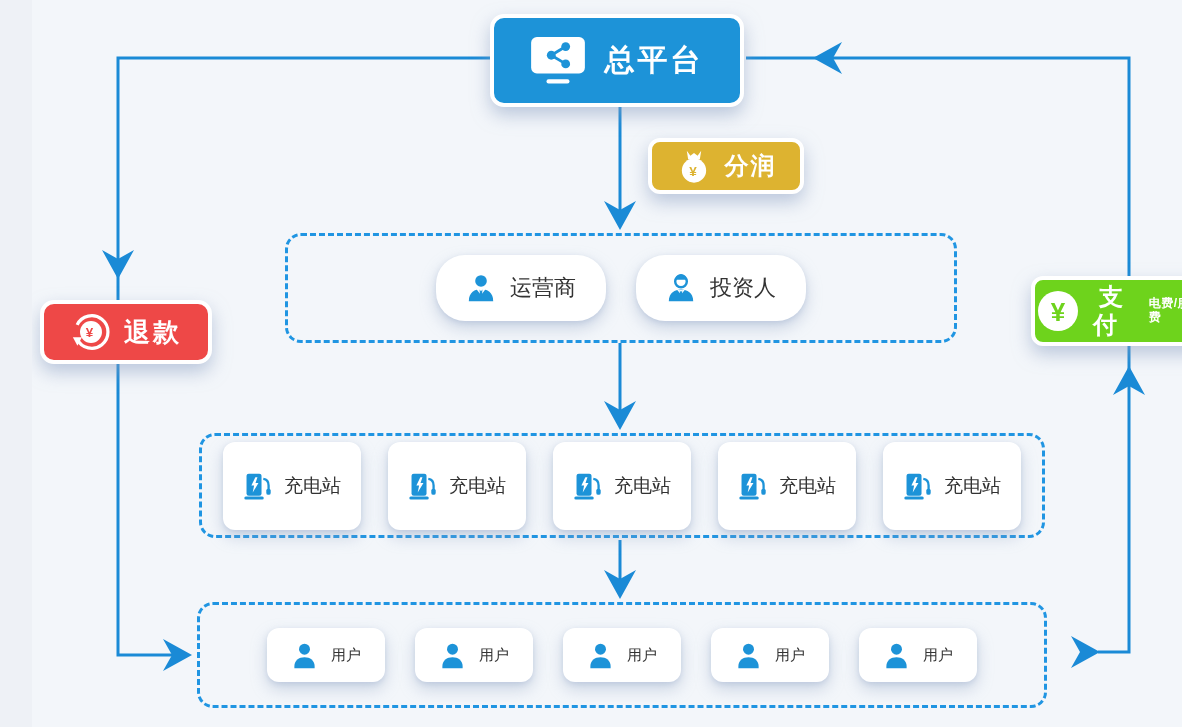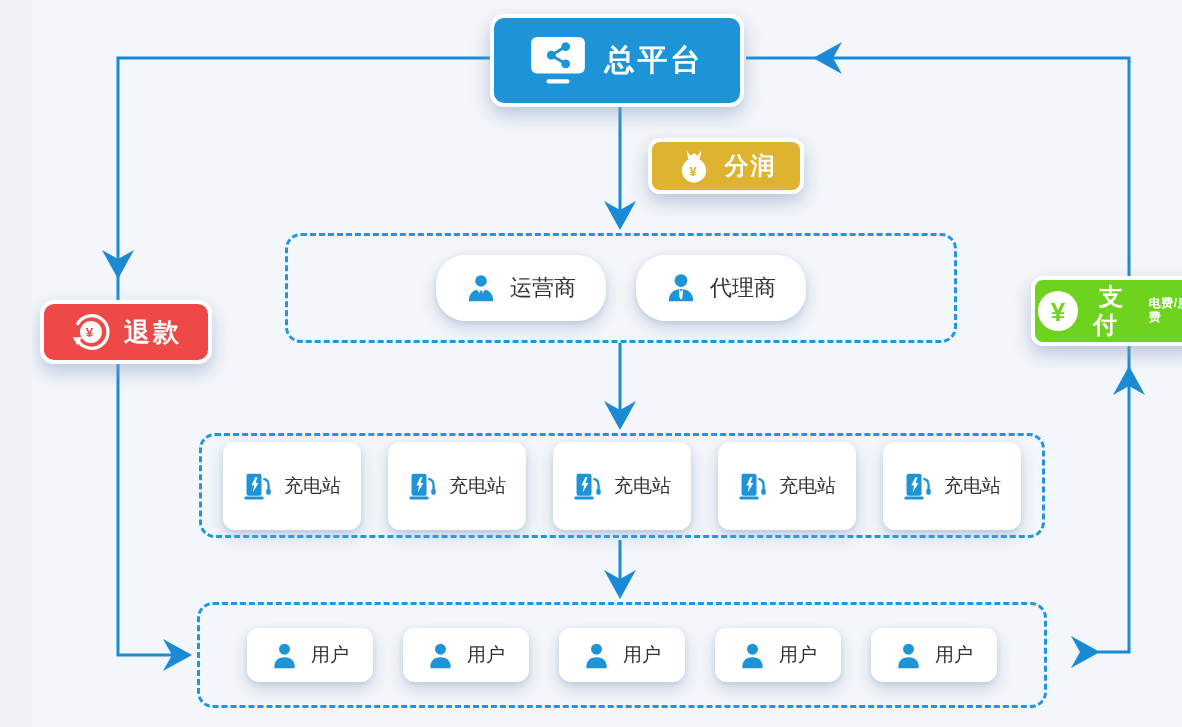--- a/index.html
+++ b/index.html
@@ -24,21 +24,21 @@
   
   .pill{
     background:#ffffff;border-radius:12px;
     display:flex;align-items:center;justify-content:center;
     box-shadow:0 7px 16px rgba(140,160,195,.40),0 2px 5px rgba(140,160,195,.25);
     color:#333;
   }
   .pill .txt{white-space:nowrap;}
   .role-pill{height:66px;padding:0 30px;font-size:22px;font-weight:500;gap:14px;border-radius:29px;}
   .station-pill{height:56px;padding:16px 20px;font-size:19px;font-weight:500;gap:11px;}
-  .user-pill{height:54px;padding:0 24px;font-size:19px;font-weight:500;gap:13px;}
+  .user-pill{height:54px;padding:0 24px;font-size:15px;font-weight:500;gap:13px;}
 
   
   .solid-node{
     position:absolute;z-index:3;box-sizing:border-box;
     border:4px solid #fff;border-radius:14px;
     display:flex;align-items:center;justify-content:center;
     box-shadow:0 8px 18px rgba(140,160,195,.55);
     color:#fff;
   }
   .platform{
@@ -133,25 +133,27 @@
       <svg class="icon" width="30" height="30" viewBox="0 0 32 32">
         <circle cx="16" cy="8.5" r="6.2" fill="#1d93d8"></circle>
         <path d="M3,30 C3,20.5 9.5,17 16,17 C22.5,17 29,20.5 29,30 Z" fill="#1d93d8"></path>
         <polygon points="11,17 16,23.5 21,17" fill="#fff"></polygon>
         <polygon points="14.5,17.5 16,19.5 17.5,17.5 17,25 16,27 15,25" fill="#1d93d8"></polygon>
       </svg>
       <span class="txt">运营商</span>
     </div>
     <div class="pill role-pill">
       <svg class="icon" width="30" height="30" viewBox="0 0 32 32">
-        <circle cx="16" cy="8" r="6.8" fill="#1d93d8"></circle>
-        <path d="M3,30 C3,20.5 9.5,17 16,17 C22.5,17 29,20.5 29,30 Z" fill="#1d93d8"></path>
-        <polygon points="13.8,17 16,19.8 18.2,17 17.6,26 16,28.5 14.4,26" fill="#fff"></polygon>
-      </svg>
-      <span class="txt">代理商</span>
+        <circle cx="16" cy="9" r="6.2" fill="none" stroke="#1d93d8" stroke-width="2.6"></circle>
+        <path d="M9.8,7.2 A6.2,6.2 0 0 1 22.2,7.2 L9.8,7.2 Z" fill="#1d93d8"></path>
+        <path d="M3,30 C3,21 9.5,17.5 16,17.5 C22.5,17.5 29,21 29,30 Z" fill="#1d93d8"></path>
+        <polygon points="12,18 16,23 20,18" fill="#fff"></polygon>
+        <polygon points="14.7,18.5 16,20.3 17.3,18.5 16.8,25.5 16,27.3 15.2,25.5" fill="#1d93d8"></polygon>
+      </svg>
+      <span class="txt">投资人</span>
     </div>
   </div>
 
 
   <div class="dash-box" style="left:167px;top:433px;width:846px;height:105px;gap:27px;">
     <div class="pill station-pill">
       <svg class="icon" width="30" height="30" viewBox="0 0 34 34">
         <rect x="4" y="3" width="17" height="25" rx="2.5" fill="#1d93d8"></rect>
         <polygon points="14,7 9.5,16.5 12.6,16.5 11,24.5 17.5,13.5 14.2,13.5 16.4,7" fill="#fff"></polygon>
         <path d="M23,9 c4,0.5 6,3.5 6,7.5 v5" stroke="#1d93d8" stroke-width="2.6" fill="none"></path>

